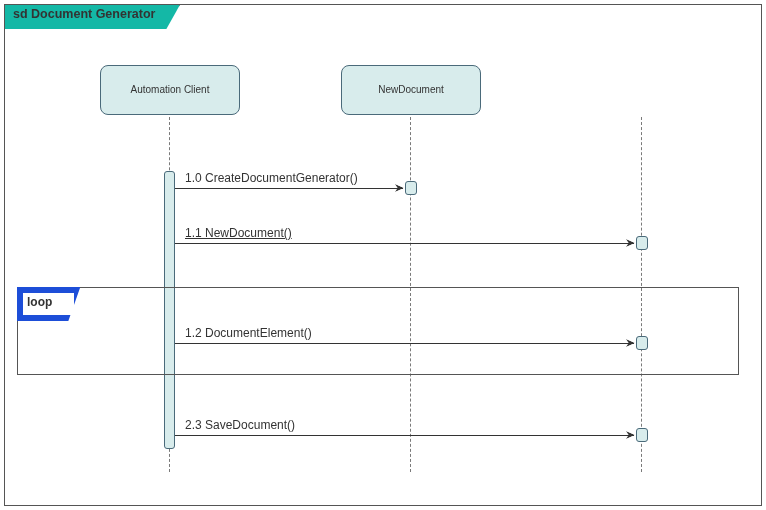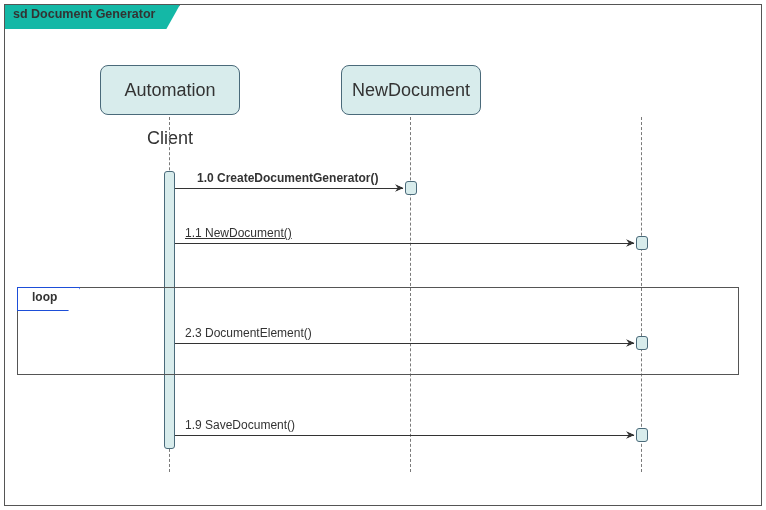--- a/index.html
+++ b/index.html
@@ -34,21 +34,21 @@
   }
   .lifeline-head {
     position: absolute;
     width: 140px;
     height: 50px;
     background: #d8ecec;
     border: 1px solid #4a6a7a;
     border-radius: 8px;
     text-align: center;
     line-height: 48px;
-    font-size: 18px;
+    font-size: 10px;
     box-sizing: border-box;
   }
   .lifeline-line {
     position: absolute;
     width: 0;
     border-left: 1.4px dashed #7a7a7a;
     top: 112px;
     height: 355px;
   }
   .activation {
@@ -92,24 +92,24 @@
     position: absolute;
     border: 1px solid #555;
     background: transparent;
     box-sizing: border-box;
   }
   .loop-tab {
     position: absolute;
     top: -1px;
     left: -1px;
     height: 20px;
-    padding: 2px 22px 0 14px;
+    padding: 2px 22px 0 4px;
     font-weight: 600;
     font-size: 12px;
-    border: 1px solid #1d4ed8;
+    border: 6px solid #1d4ed8;
     background: #fff;
     clip-path: polygon(0 0, 100% 0, calc(100% - 12px) 100%, 0 100%);
   }
 </style>
 </head>
 <body>
 
 <div class="frame">
 
   <div class="frame-title-tab">sd Document Generator</div>
@@ -118,31 +118,31 @@
   <div class="lifeline-head" style="left:336px; top:60px;">NewDocument</div>
 
   <div class="lifeline-line" style="left:164px;"></div>
   <div class="lifeline-line" style="left:405px;"></div>
   <div class="lifeline-line" style="left:636px;"></div>
 
   <div class="activation" style="left:159px; top:166px; height:278px;"></div>
 
   <div class="msg" style="left:170px; top:183px; width:228px;"></div>
   <div class="exec-box" style="left:400px; top:176px;"></div>
-  <div class="msg-label" style="left:192px; top:166px;font-weight:bold;">1.0 CreateDocumentGenerator()</div>
+  <div class="msg-label" style="left:180px; top:166px;">1.0 CreateDocumentGenerator()</div>
 
   <div class="msg" style="left:170px; top:238px; width:459px;"></div>
   <div class="exec-box" style="left:631px; top:231px;"></div>
   <div class="msg-label" style="left:180px; top:221px;text-decoration:underline;">1.1 NewDocument()</div>
 
   <div class="loop-box" style="left:12px; top:282px; width:722px; height:88px;">
     <div class="loop-tab">loop</div>
   </div>
 
   <div class="msg" style="left:170px; top:338px; width:459px;"></div>
   <div class="exec-box" style="left:631px; top:331px;"></div>
-  <div class="msg-label" style="left:180px; top:321px;">2.3 DocumentElement()</div>
+  <div class="msg-label" style="left:180px; top:321px;">1.2 DocumentElement()</div>
 
   <div class="msg" style="left:170px; top:430px; width:459px;"></div>
   <div class="exec-box" style="left:631px; top:423px;"></div>
-  <div class="msg-label" style="left:180px; top:413px;">1.9 SaveDocument()</div>
+  <div class="msg-label" style="left:180px; top:413px;">2.3 SaveDocument()</div>
 
 </div>
 
 </body></html>

